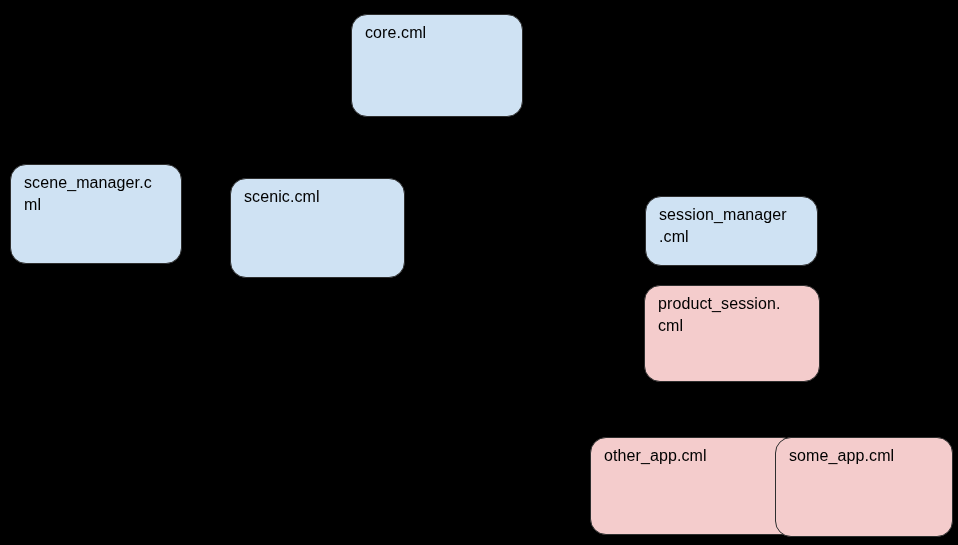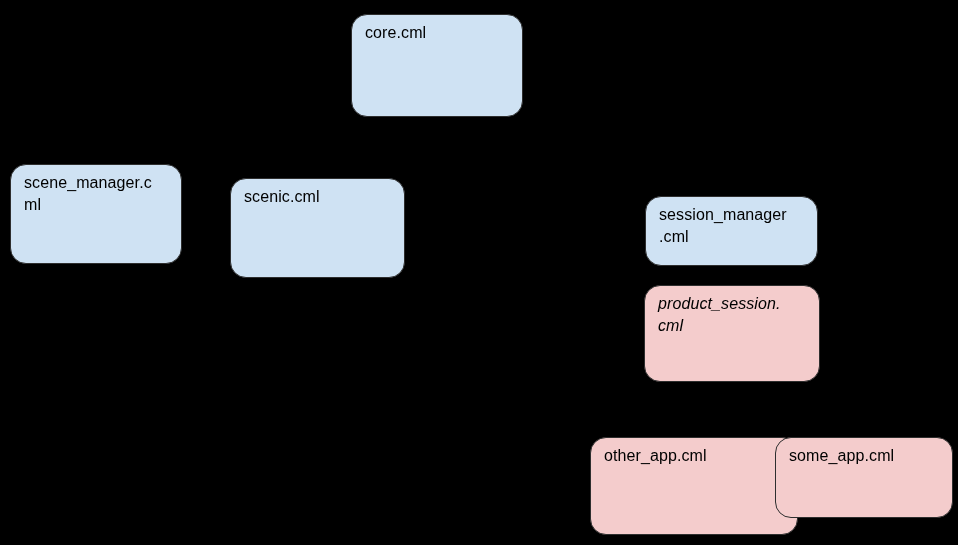--- a/index.html
+++ b/index.html
@@ -32,24 +32,24 @@
     letter-spacing: 0.1px;
   }
   .node-blue { background: #cfe2f3; }
   .node-pink { background: #f4cccc; }
 
   
   #node-core            { left: 351px; top: 14px;  width: 172px; height: 103px; }
   #node-scene-manager   { left: 10px;  top: 164px; width: 172px; height: 100px; }
   #node-scenic          { left: 230px; top: 158px; width: 175px; height: 100px; margin-top: 20px; }
   #node-session-manager { left: 645px; top: 161px; width: 173px; height: 70px; margin-top: 35px;  }
-  #node-product-session { left: 644px; top: 285px; width: 176px; height: 97px; font-style: italic;  }
+  #node-product-session { left: 644px; top: 285px; width: 176px; height: 97px;  }
   #node-system-ui       { left: 405px; top: 437px; width: 178px; height: 98px;  }
   #node-other-app       { left: 590px; top: 437px; width: 208px; height: 98px;  }
-  #node-some-app        { left: 775px; top: 437px; width: 178px; height: 81px;  }
+  #node-some-app        { left: 775px; top: 437px; width: 178px; height: 100px;  }
 </style>
 </head>
 <body>
 
 <div class="canvas">
 
   <div class="node node-blue" id="node-core">
     <span class="node-label">core.cml</span>
   </div>
 

